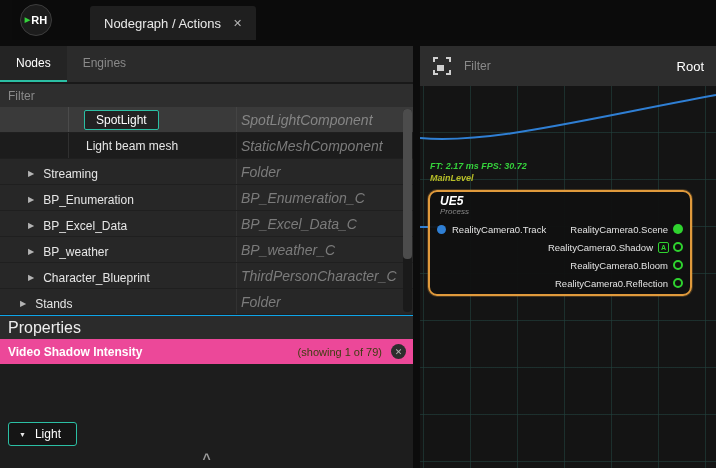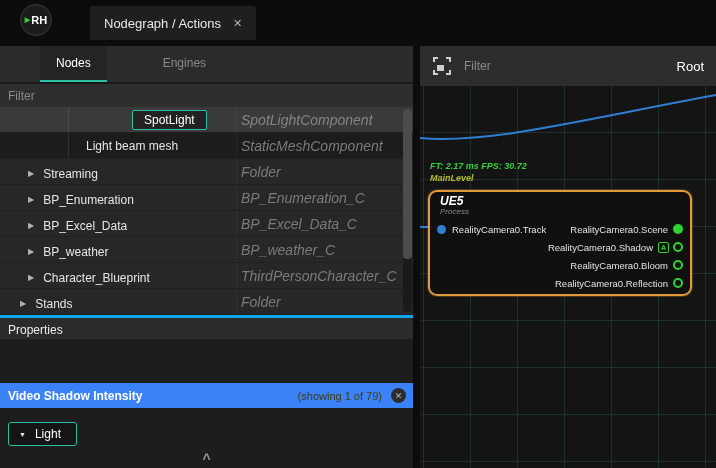--- a/index.html
+++ b/index.html
@@ -13,45 +13,45 @@
           display:flex; align-items:center; justify-content:center; font-weight:bold; font-size:11px; color:#fff; }
   .logo-play { color:#35d13c; font-size:7px; margin-right:1px; }
   .doc-tab { margin-left:38px; align-self:flex-end; height:34px; background:#1f1f1f; padding:0 14px; display:flex; align-items:center; gap:12px;
              border-radius:3px 3px 0 0; }
   .doc-tab-title { color:#e9e9e9; font-size:13px; }
   .doc-tab-close { color:#b5b5b5; font-size:11px; cursor:pointer; }
 
   
   .left-panel { position:absolute; left:0; top:46px; width:413px; bottom:0; background:#1d1d1d; }
   .lp-tabs { height:36px; background:#2b2b2b; display:flex; }
-  .lp-tab { padding:0 16px; line-height:34px; font-size:12px; color:#8a8a8a; cursor:pointer;margin-left:40px; }
+  .lp-tab { padding:0 16px; line-height:34px; font-size:12px; color:#8a8a8a; cursor:pointer; }
   .lp-tab.active { color:#fff; background:#242424; border-bottom:2px solid #2bbfa4; }
   .lp-filter { width:100%; height:25px; background:#2e2e2e; border:none; border-top:2px solid #191919; color:#cfcfcf; padding:0 8px; font-size:12px; font-family:"Liberation Sans",sans-serif; }
   .lp-filter::placeholder { color:#8a8a8a; }
 
   .tree { position:relative; height:208px; background:#272727; }
   .trow { position:relative; height:26px; line-height:26px; background:#272727; border-bottom:1px solid #1f1f1f; }
   .trow::after { content:''; position:absolute; left:236px; top:0; bottom:0; width:1px; background:rgba(255,255,255,.05); }
   .trow .name { display:inline-flex; align-items:center; color:#e6e6e6; font-size:12px; height:26px; }
   .trow .arrow { color:#b4b4b4; font-size:8px; margin-right:9px; }
   .trow .type { position:absolute; left:241px; top:0; font-style:italic; color:#7b7b7b; font-size:14px; }
   .row-sel { background:#3a3a3a; }
   .row-sel .type { color:#858585; }
   .row-dark { background:#1c1c1c; }
   .colsep::before { content:''; position:absolute; left:68px; top:0; bottom:0; width:1px; background:rgba(255,255,255,.09); }
   .ind2 .name { padding-left:86px;align-items:center; }
   .ind2s .name { padding-left:84px; }
   .ind1 .name { padding-left:28px; }
   .ind0 .name { padding-left:20px; }
-  .selbox { border:1px solid #2bbfa4; background:#222; padding:2px 11px; border-radius:2px; color:#fff; line-height:normal;margin-left:48px; }
+  .selbox { border:1px solid #2bbfa4; background:#222; padding:2px 11px; border-radius:2px; color:#fff; line-height:normal; }
   .tree-scroll { position:absolute; right:1px; top:2px; width:9px; height:203px; background:#1a1a1a; border-radius:4px; }
   .tree-thumb { position:absolute; top:0; left:0; right:0; height:150px; background:#4c4c4c; border-radius:4px; }
 
-  .props-header { height:24px; line-height:24px; background:#2b2b2b; padding-left:8px; color:#ededed; font-size:12px; border-top:3px solid #0ea5e9; }
-  .props-filter { height:25px; background:#3b82f6; display:flex; align-items:center; padding:0 7px 0 8px;margin-top:44px; }
+  .props-header { height:24px; line-height:24px; background:#2b2b2b; padding-left:8px; color:#ededed; font-size:16px; border-top:1px solid #0ea5e9; }
+  .props-filter { height:25px; background:#ec4899; display:flex; align-items:center; padding:0 7px 0 8px; }
   .pf-label { font-weight:bold; color:#fff; font-size:12px; flex:1; }
   .pf-showing { color:#3d3d10; font-size:11px; margin-right:9px; }
   .pf-clear { width:15px; height:15px; border-radius:50%; background:#2d2d2d; color:#b5b5b5; font-size:9px; display:flex; align-items:center; justify-content:center; cursor:pointer; }
   .props-body { position:absolute; left:0; right:0; bottom:0; top:364px; background:#1d1d1d; }
   .group-btn { display:inline-flex; align-items:center; gap:9px; border:1px solid #2bbfa4; border-radius:3px; background:#151515;
                padding:4px 15px 4px 10px; color:#fff; font-size:12px; margin:12px 0 0 8px; cursor:pointer; }
   .group-caret { font-size:7px; color:#e8e8e8; }
   .collapse { text-align:center; color:#9a9a9a; font-size:14px; font-weight:bold; height:16px; line-height:14px; margin-top:6px; cursor:pointer; }
 
   

